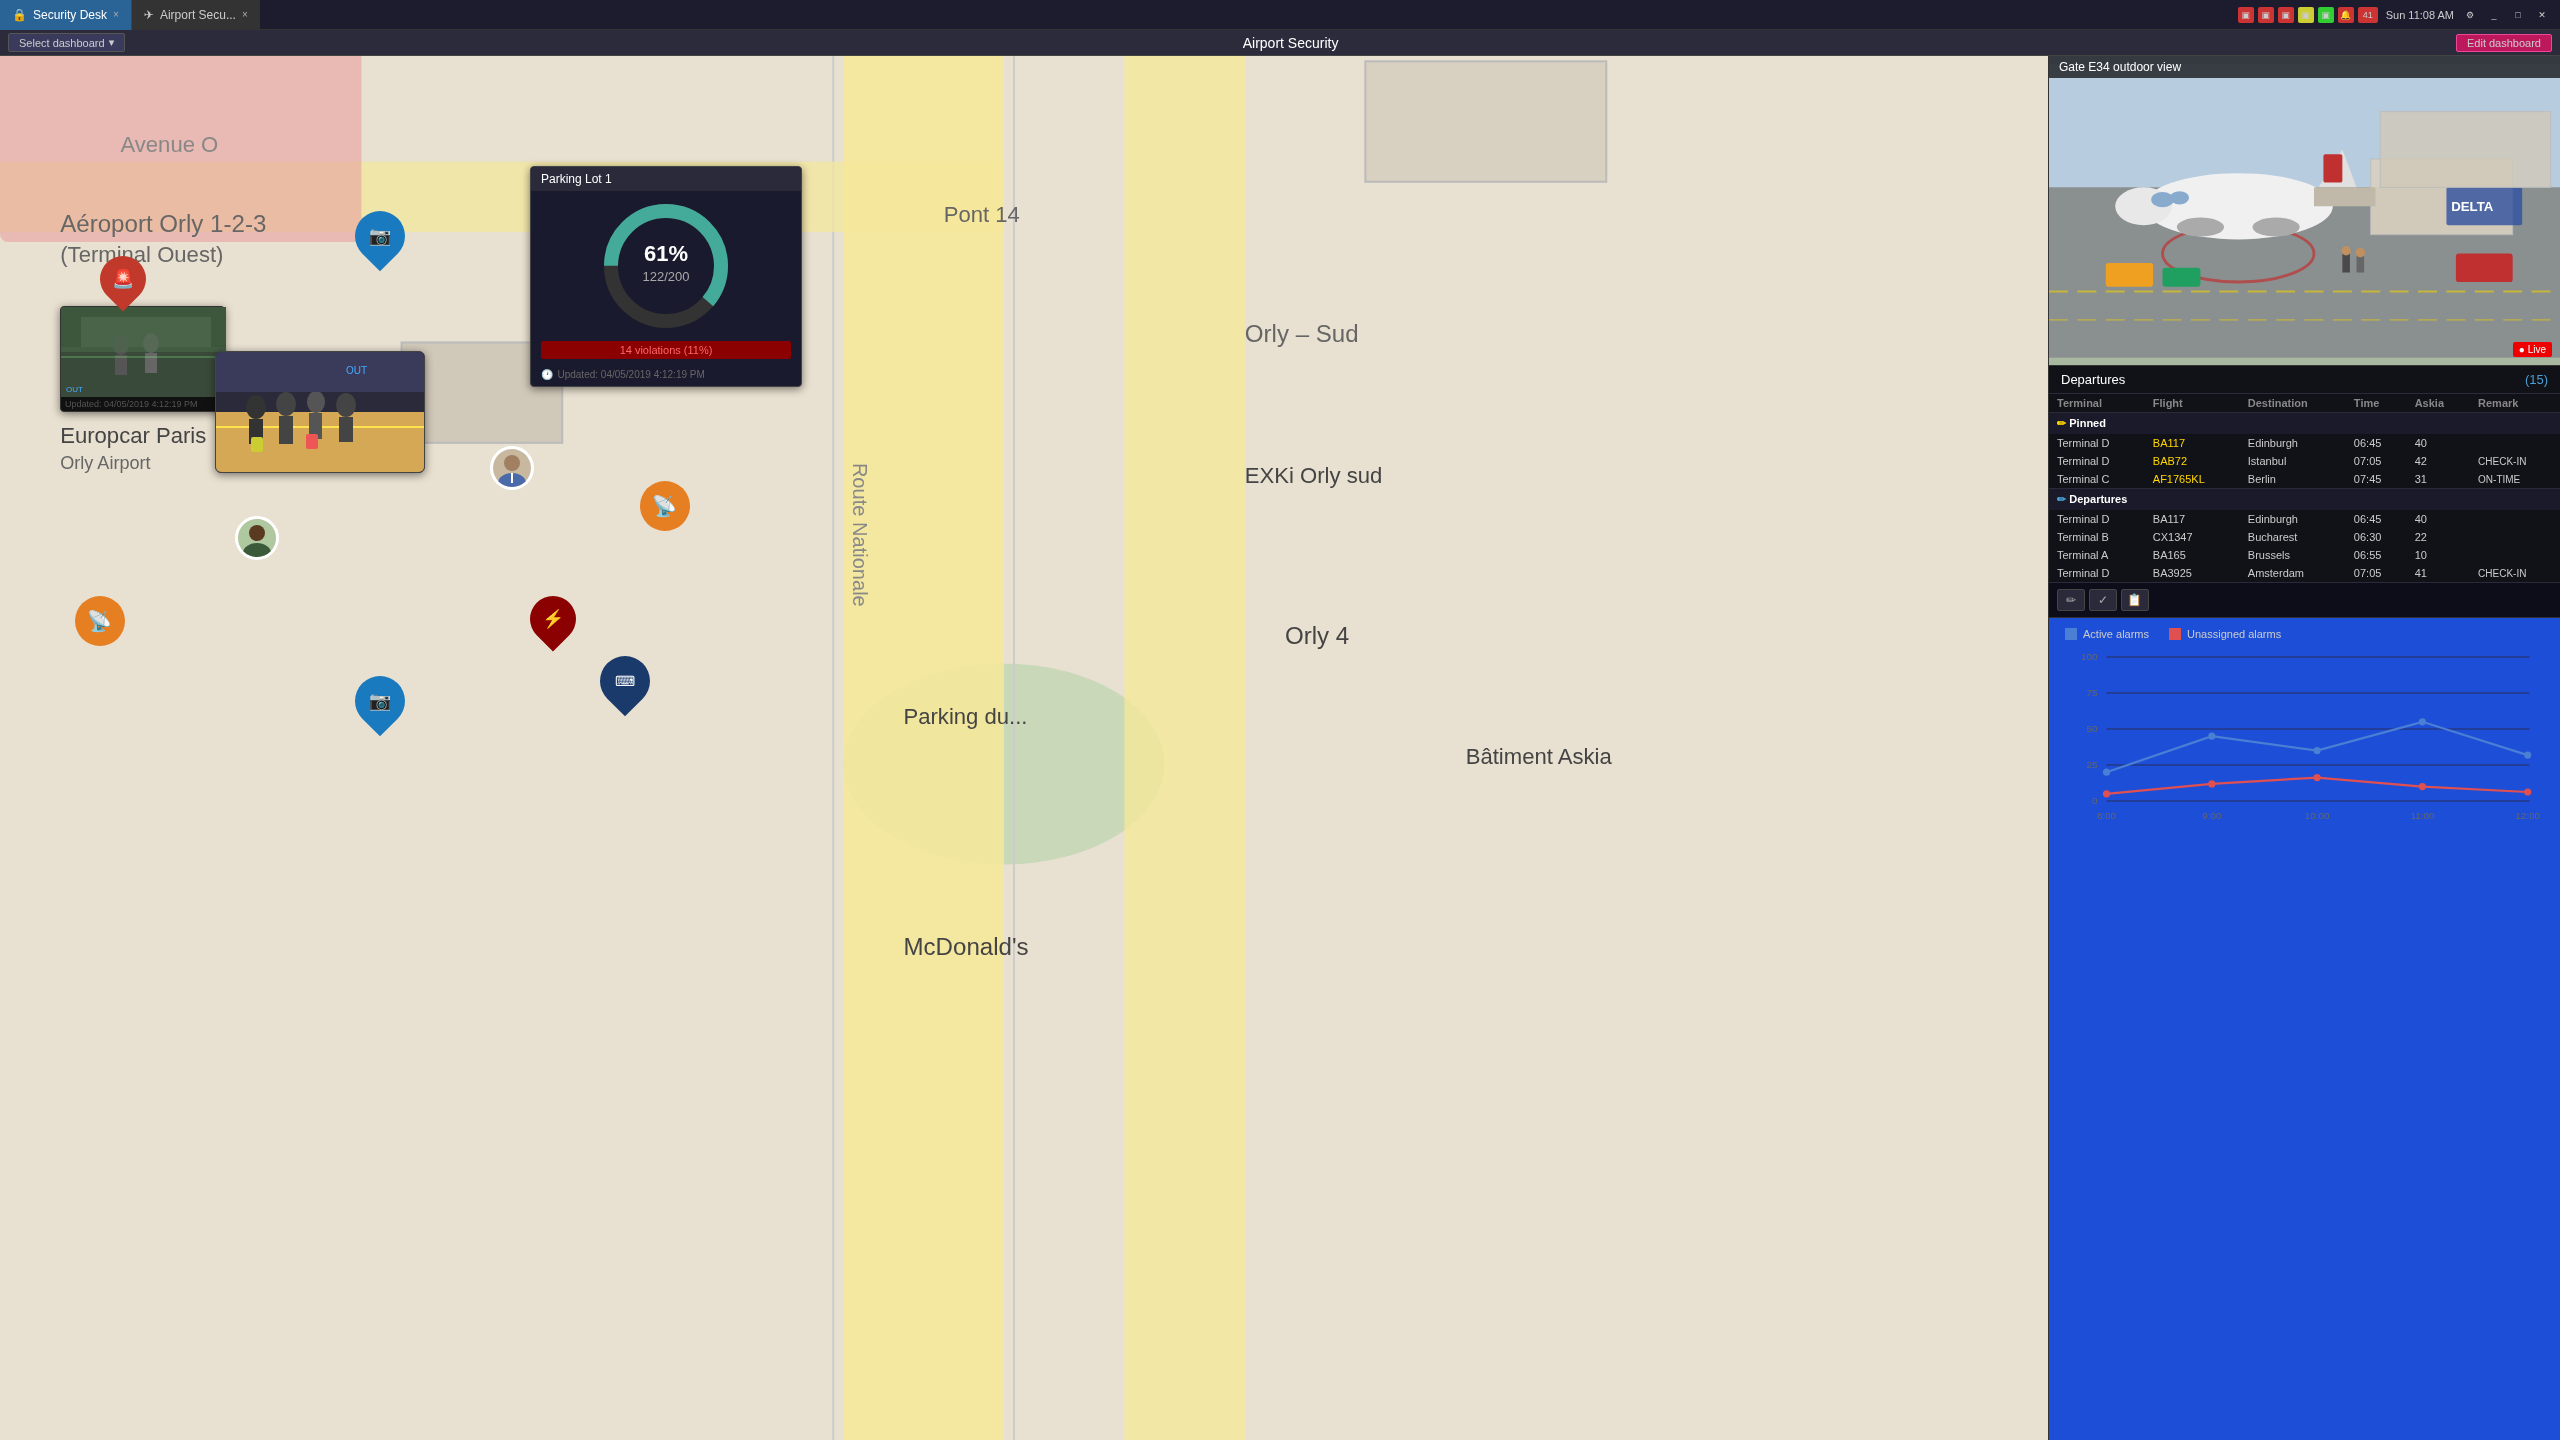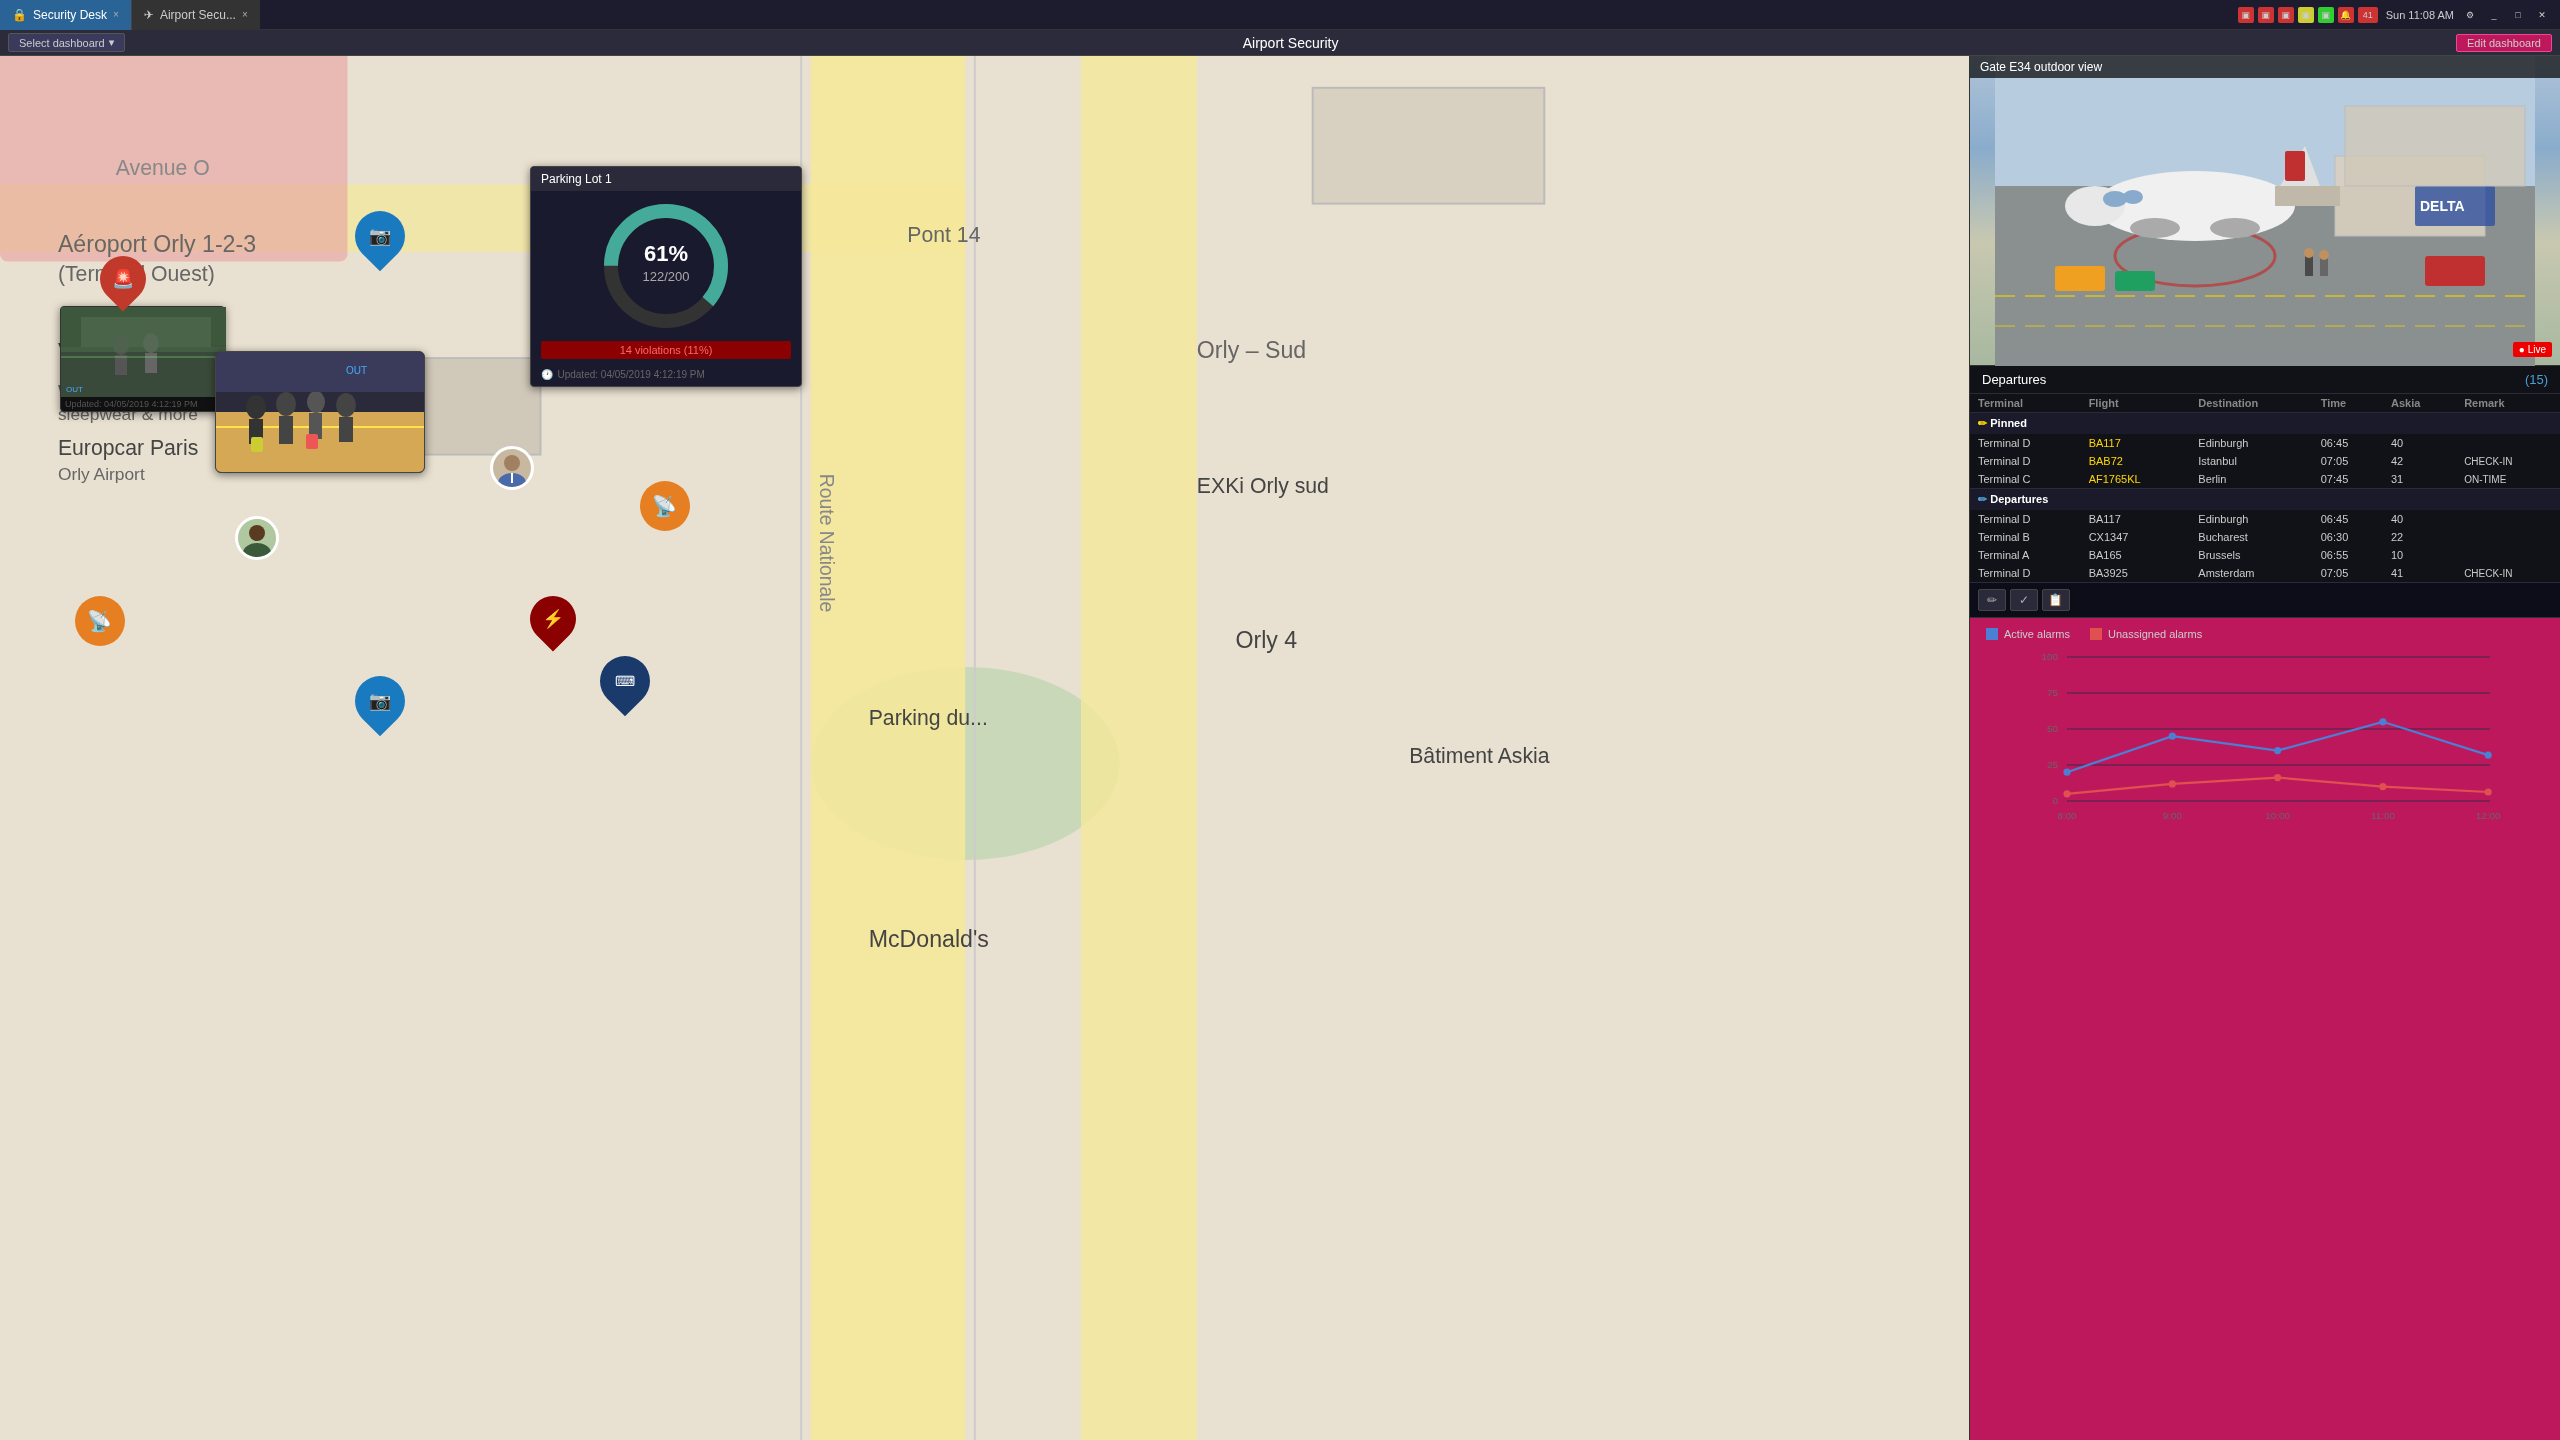--- a/index.html
+++ b/index.html
@@ -49,21 +49,21 @@
     .main-layout { display: flex; height: calc(1440px - 56px); }
 
     
     .map-area { flex: 1; position: relative; overflow: hidden; }
 
     
     .map-svg { position: absolute; top: 0; left: 0; width: 100%; height: 100%; }
 
     
     .right-panel {
-      width: 591px; background: #1a1a2e;
+      width: 512px; background: #1a1a2e;
       display: flex; flex-direction: column;
       border-left: 1px solid #333;
     }
 
     
     .camera-feed {
       height: 310px; position: relative; background: #000;
       border-bottom: 1px solid #333;
     }
     .camera-title {
@@ -113,21 +113,21 @@
       display: flex; gap: 4px; padding: 6px 8px; background: #0d0d1a;
       border-top: 1px solid #2a2a3a;
     }
     .dep-action-btn {
       background: #2a2a3a; border: 1px solid #444; color: #aaa;
       width: 28px; height: 22px; cursor: pointer; display: flex; align-items: center;
       justify-content: center; font-size: 12px; border-radius: 2px;
     }
 
     
-    .alarms-section { flex: 1; background: #be185d; padding: 10px 16px; }
+    .alarms-section { flex: 1; background: #1d4ed8; padding: 10px 16px; }
     .alarms-legend { display: flex; gap: 20px; margin-bottom: 8px; }
     .legend-item { display: flex; align-items: center; gap: 6px; font-size: 11px; color: #ccc; }
     .legend-dot { width: 12px; height: 12px; }
     .chart-area { position: relative; height: 180px; }
     .chart-svg { width: 100%; height: 100%; }
 
     
     .map-popup {
       position: absolute; background: #1a1a2e; border: 1px solid #444;
       border-radius: 4px; color: #fff; font-size: 11px; box-shadow: 0 2px 8px rgba(0,0,0,0.5);

